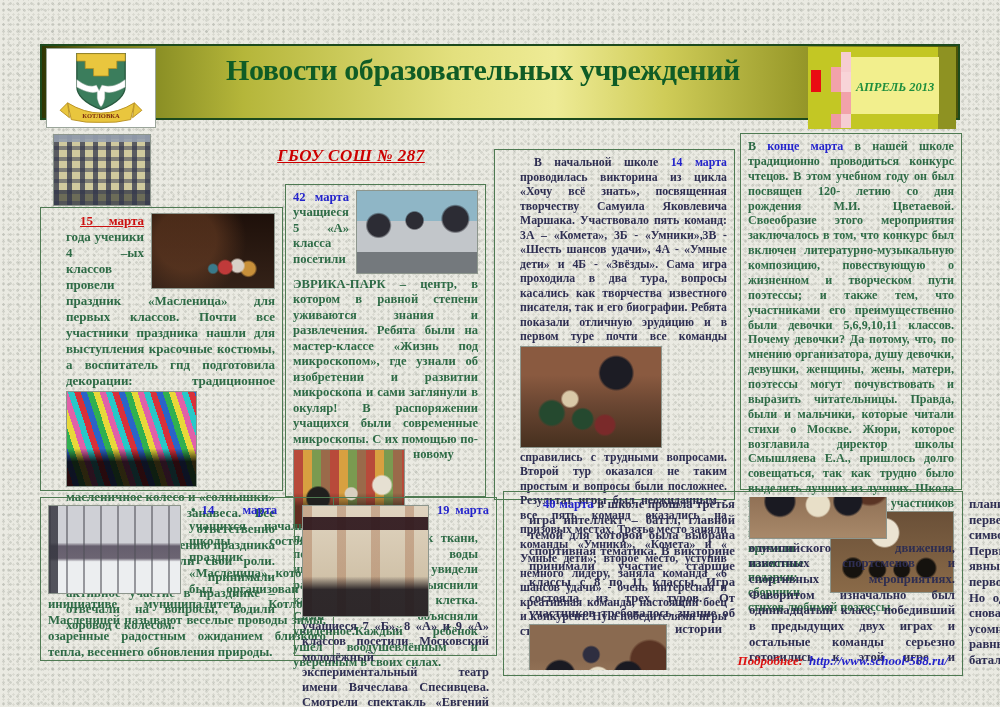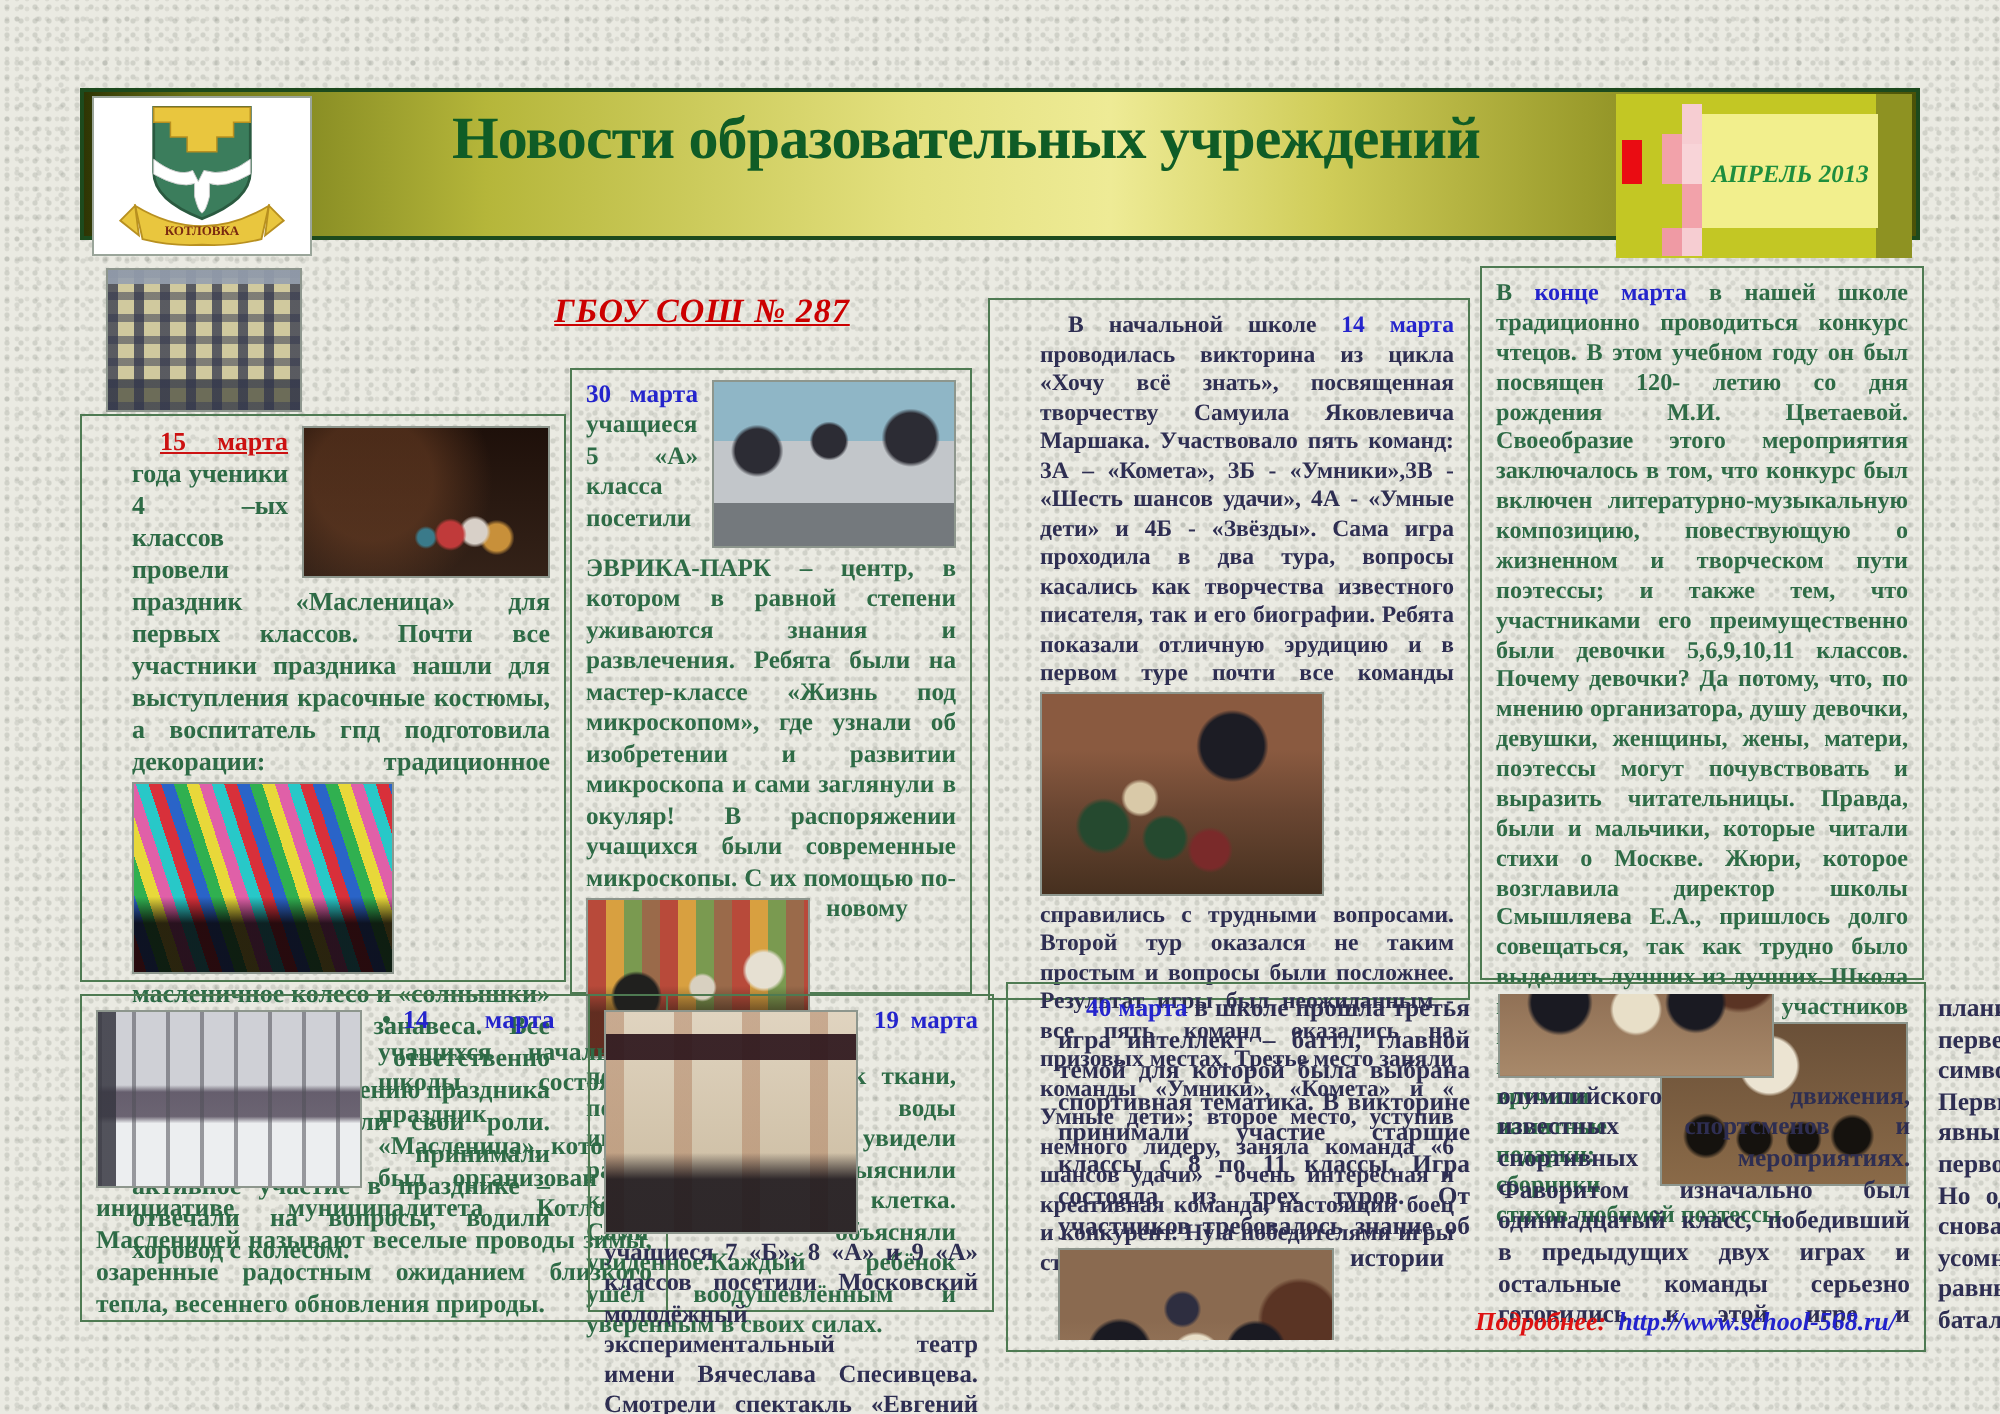--- a/index.html
+++ b/index.html
@@ -205,21 +205,21 @@
 
   <div class="box t-green ind" id="boxA">
     <div class="ph fr ph-maslenitsa"></div>
     <span class="d-red">15 марта</span><span> года ученики 4 –ых классов провели праздник «Масленица» для первых классов. Почти все участники праздника нашли для выступления красочные костюмы, а воспитатель гпд подготовила декорации: традиционное</span>
     <div class="ph fl ph-ribbons"></div>
     <span>масленичное колесо и «солнышки» для оформления занавеса. Все выступающие ответственно отнеслись к проведению праздника - отлично выучили свои роли. Первоклассники принимали активное участие в празднике – отвечали на вопросы, водили хоровод с колесом.</span>
   </div>
 
   <div class="box t-green" id="boxB">
     <div class="ph fr ph-eureka"></div>
-    <span class="d-blue">30 марта</span><span> учащиеся 5 «А» класса посетили ЭВРИКА-ПАРК – центр, в котором в равной степени уживаются знания и развлечения. Ребята были на мастер-классе «Жизнь под микроскопом», где узнали об изобретении и развитии микроскопа и сами заглянули в окуляр! В распоряжении учащихся были современные микроскопы.</span>
+    <span class="d-blue">42 марта</span><span> учащиеся 5 «А» класса посетили ЭВРИКА-ПАРК – центр, в котором в равной степени уживаются знания и развлечения. Ребята были на мастер-классе «Жизнь под микроскопом», где узнали об изобретении и развитии микроскопа и сами заглянули в окуляр! В распоряжении учащихся были современные микроскопы.</span>
     <div class="ph fl ph-microroom"></div>
     <span>С их помощью по-новому посмотрели на кусочек ткани, поймали в кале воды инфузорию-туфельку, увидели различных червей, выяснили как устроена живая клетка. Сами объясняли увиденное.Каждый ребёнок ушёл воодушевлённым и уверенным в своих силах.</span>
   </div>
 
   <div class="box t-navy ind" id="boxC">
     <span>В начальной школе </span><span class="d-blue">14 марта</span><span> проводилась викторина из цикла «Хочу всё знать», посвященная творчеству Самуила Яковлевича Маршака.  Участвовало пять команд:  3А –  «Комета», 3Б - «Умники»,3В - «Шесть шансов удачи», 4А - «Умные дети» и 4Б - «Звёзды». Сама игра проходила в два тура, вопросы касались как творчества известного писателя, так и его биографии. Ребята показали отличную эрудицию и в первом туре почти все команды</span>
     <div class="ph fl ph-quiz"></div>
     <span>справились с трудными вопросами. Второй тур оказался не таким простым и вопросы были посложнее. Результат игры был неожиданным - все пять команд оказались на призовых местах. Третье место заняли команды «Умники», «Комета» и « Умные дети»; второе место, уступив немного лидеру,  заняла команда «6 шансов удачи» - очень интересная и креативная команда, настоящий боец и конкурент.  Ну а победителями игры стала команда «ЗВЁЗДЫ» .</span>
   </div>
 

